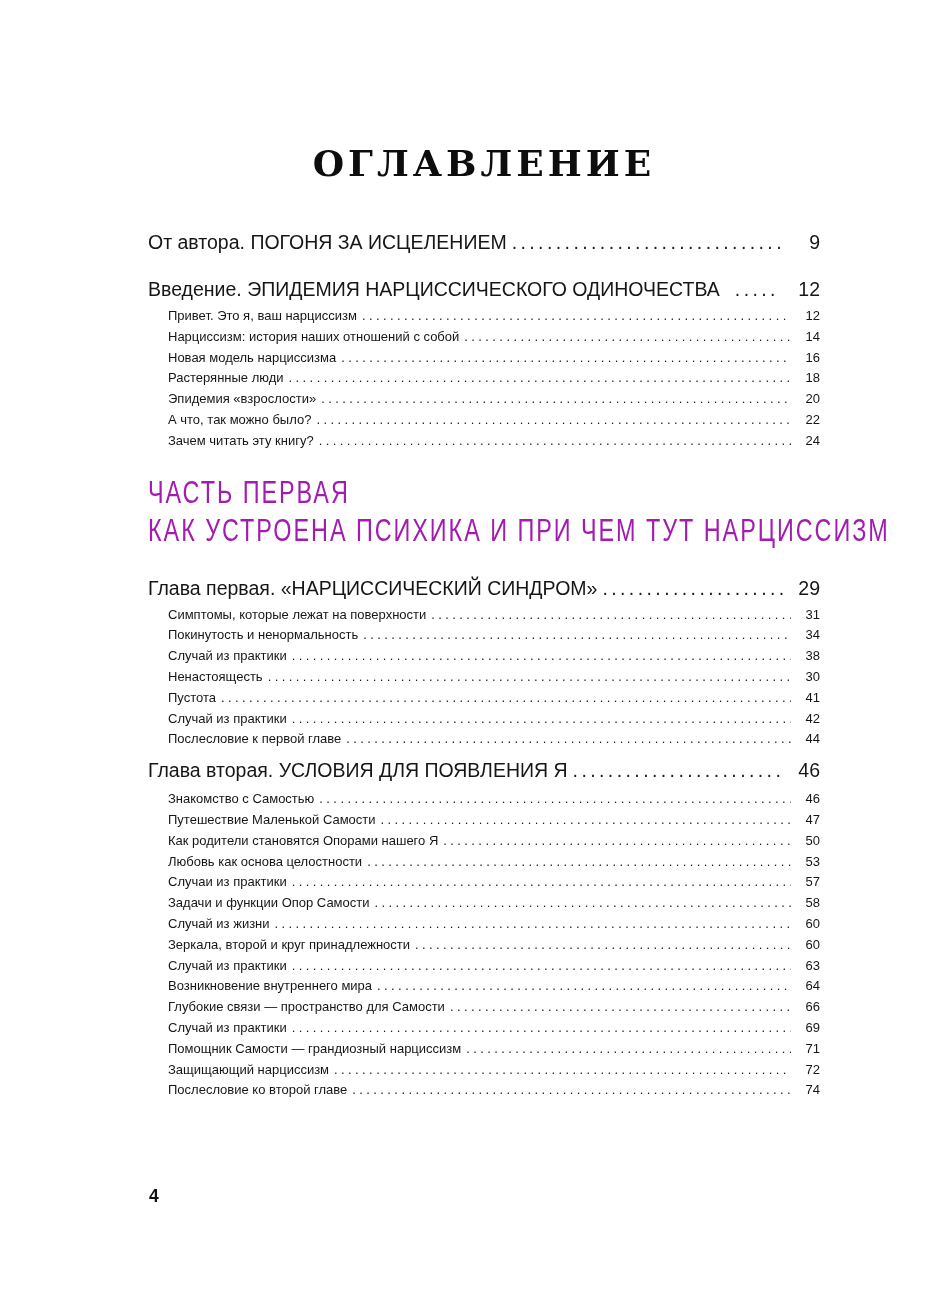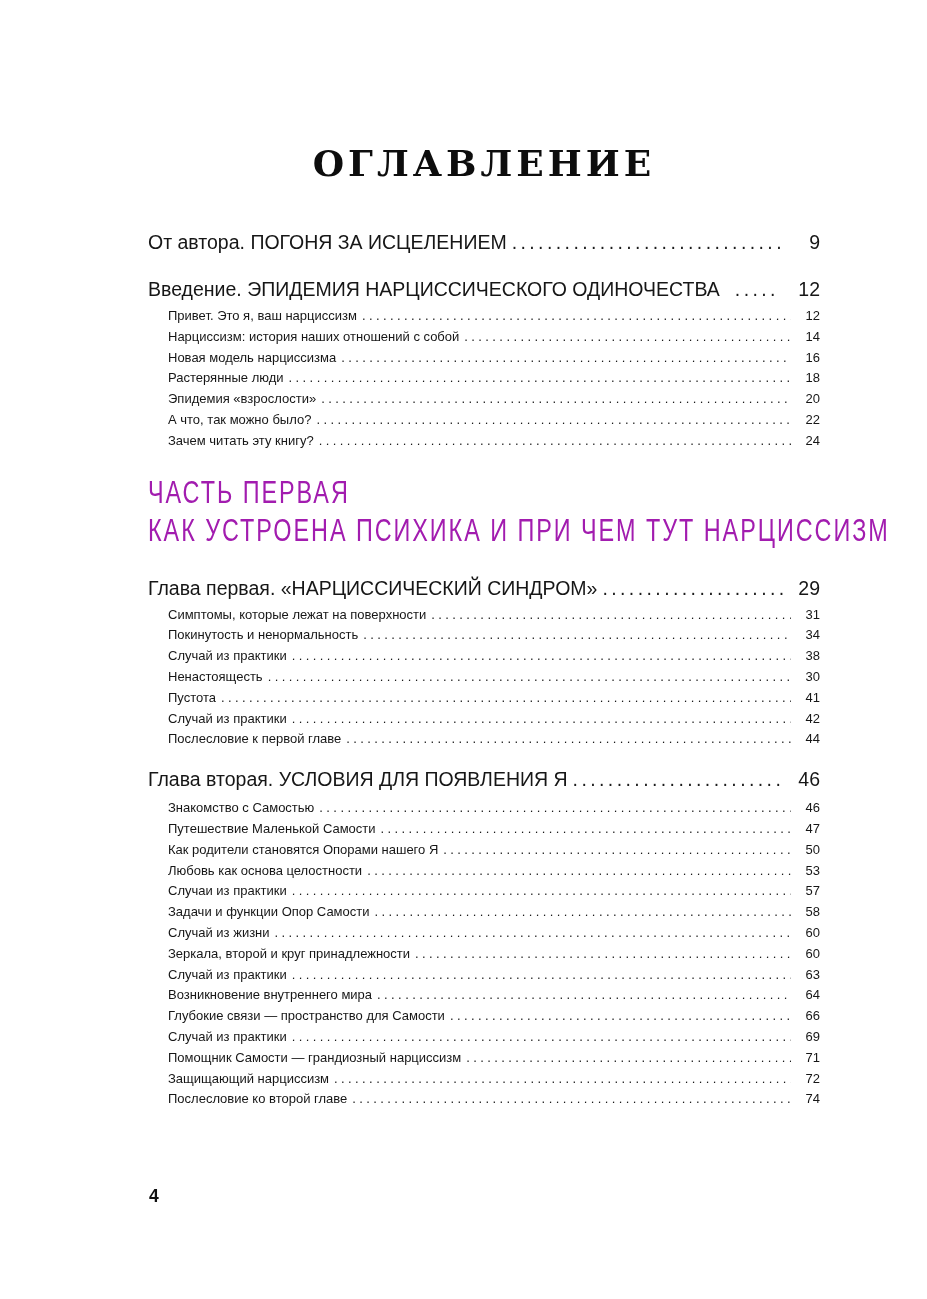--- a/index.html
+++ b/index.html
@@ -88,21 +88,21 @@
   }
   .part-heading .ph-text {
     display: inline-block;
     font-size: 30px;
     letter-spacing: 2.5px;
     transform: scale(0.78, 1.04);
     transform-origin: left center;
   }
   .row-chapter1 { margin-top: 26px; }
   .sublist-ch1  { margin-top: 5px; }
-  .row-chapter2 { margin-top: 17px; }
+  .row-chapter2 { margin-top: 8px; }
   .sublist-ch2  { margin-top: 7px; }
   
   .folio {
     position: absolute;
     left: 149px;
     top: 1186px;
     font-size: 17.5px;
     font-weight: 700;
     color: #111111;
   }

